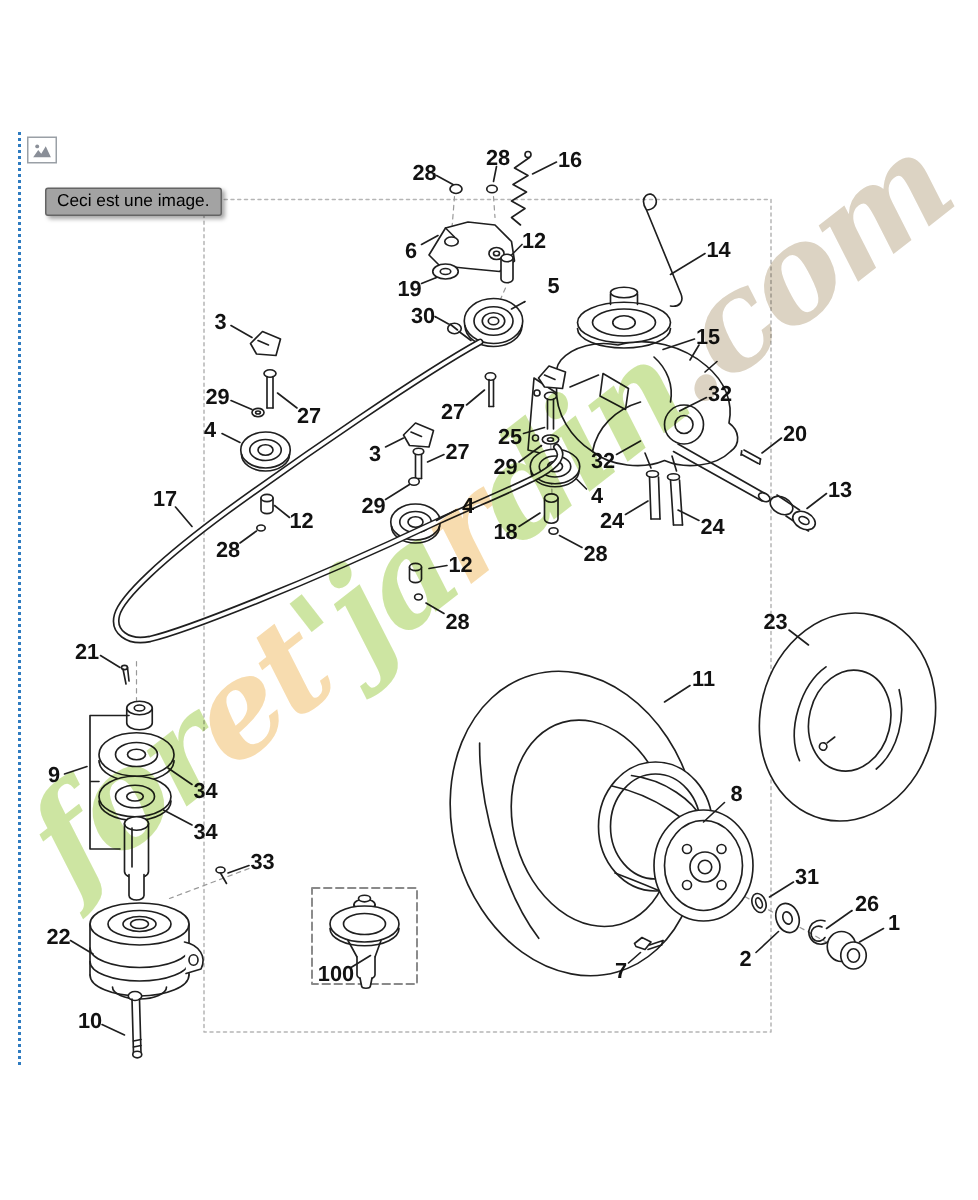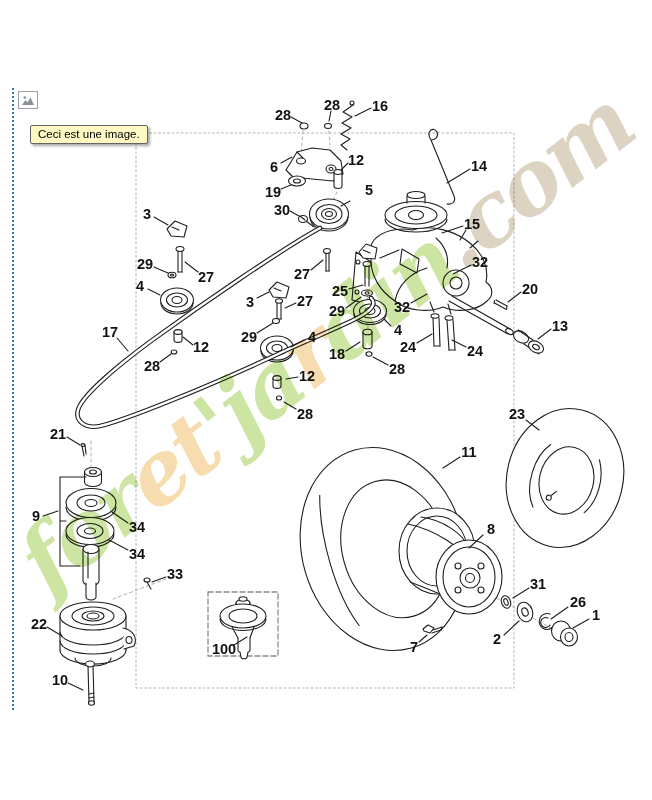--- a/index.html
+++ b/index.html
@@ -24,21 +24,21 @@
   svg#diagram-svg .hl-inner{stroke:none;fill:#ffffff;}
   #watermark{position:absolute;left:30px;top:520px;transform:rotate(-38deg);
       transform-origin:left center;font:italic 700 88px "DejaVu Serif",serif;
       letter-spacing:-3px;white-space:nowrap;z-index:3;mix-blend-mode:multiply;
       opacity:.92;pointer-events:none;}
   .blue-edge{position:absolute;left:12px;top:88px;height:622px;width:0;
       border-left:2px dotted #2e7bc0;z-index:5;}
   .img-icon{position:absolute;left:18px;top:91px;width:18px;height:16px;
       border:1px solid #9aa0a6;background:#fff;display:flex;align-items:center;
       justify-content:center;z-index:5;}
-  .tooltip{position:absolute;left:30px;top:125px;background:#fef9c3;
+  .tooltip{position:absolute;left:30px;top:125px;background:#a3a3a3;
       border:1px solid #646464;border-radius:2px;padding:2px 7px 3px 7px;
       font:11.5px "Liberation Sans",sans-serif;color:#000;
       box-shadow:2px 2px 3px rgba(0,0,0,.35);z-index:6;white-space:nowrap;}
 </style>
 </head>
 <body>
 
 <div class="stage">
 
 <svg id="diagram-svg" width="652" height="800" viewBox="0 0 652 800">

